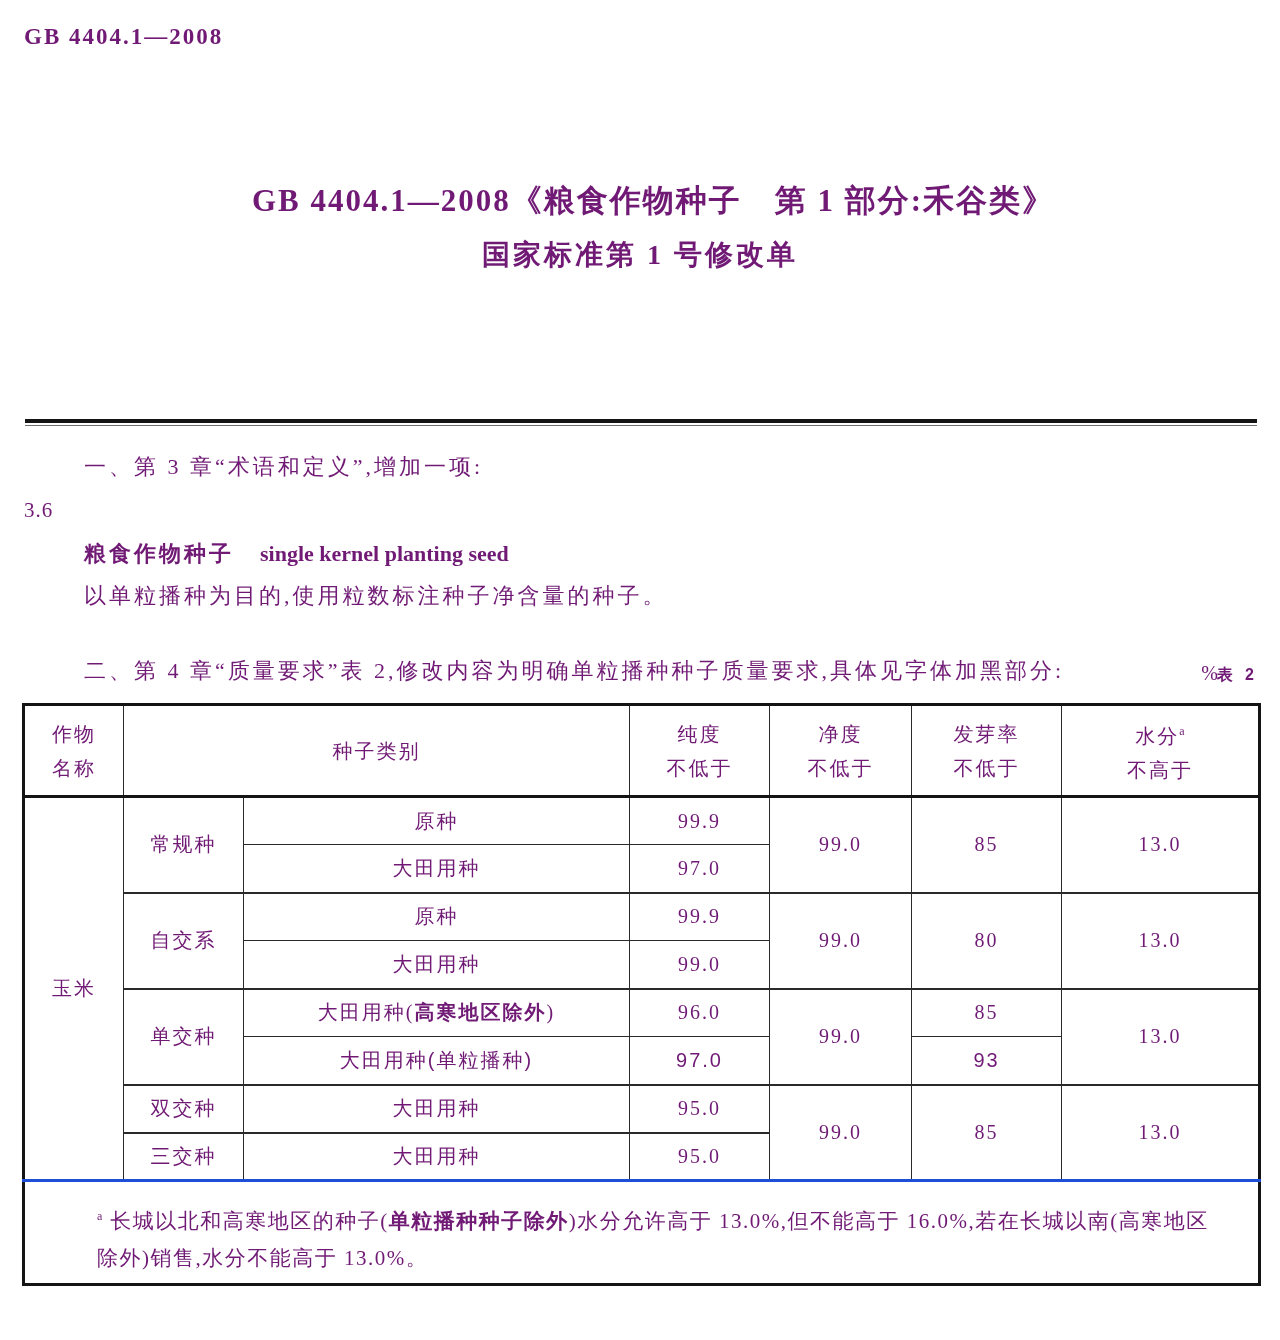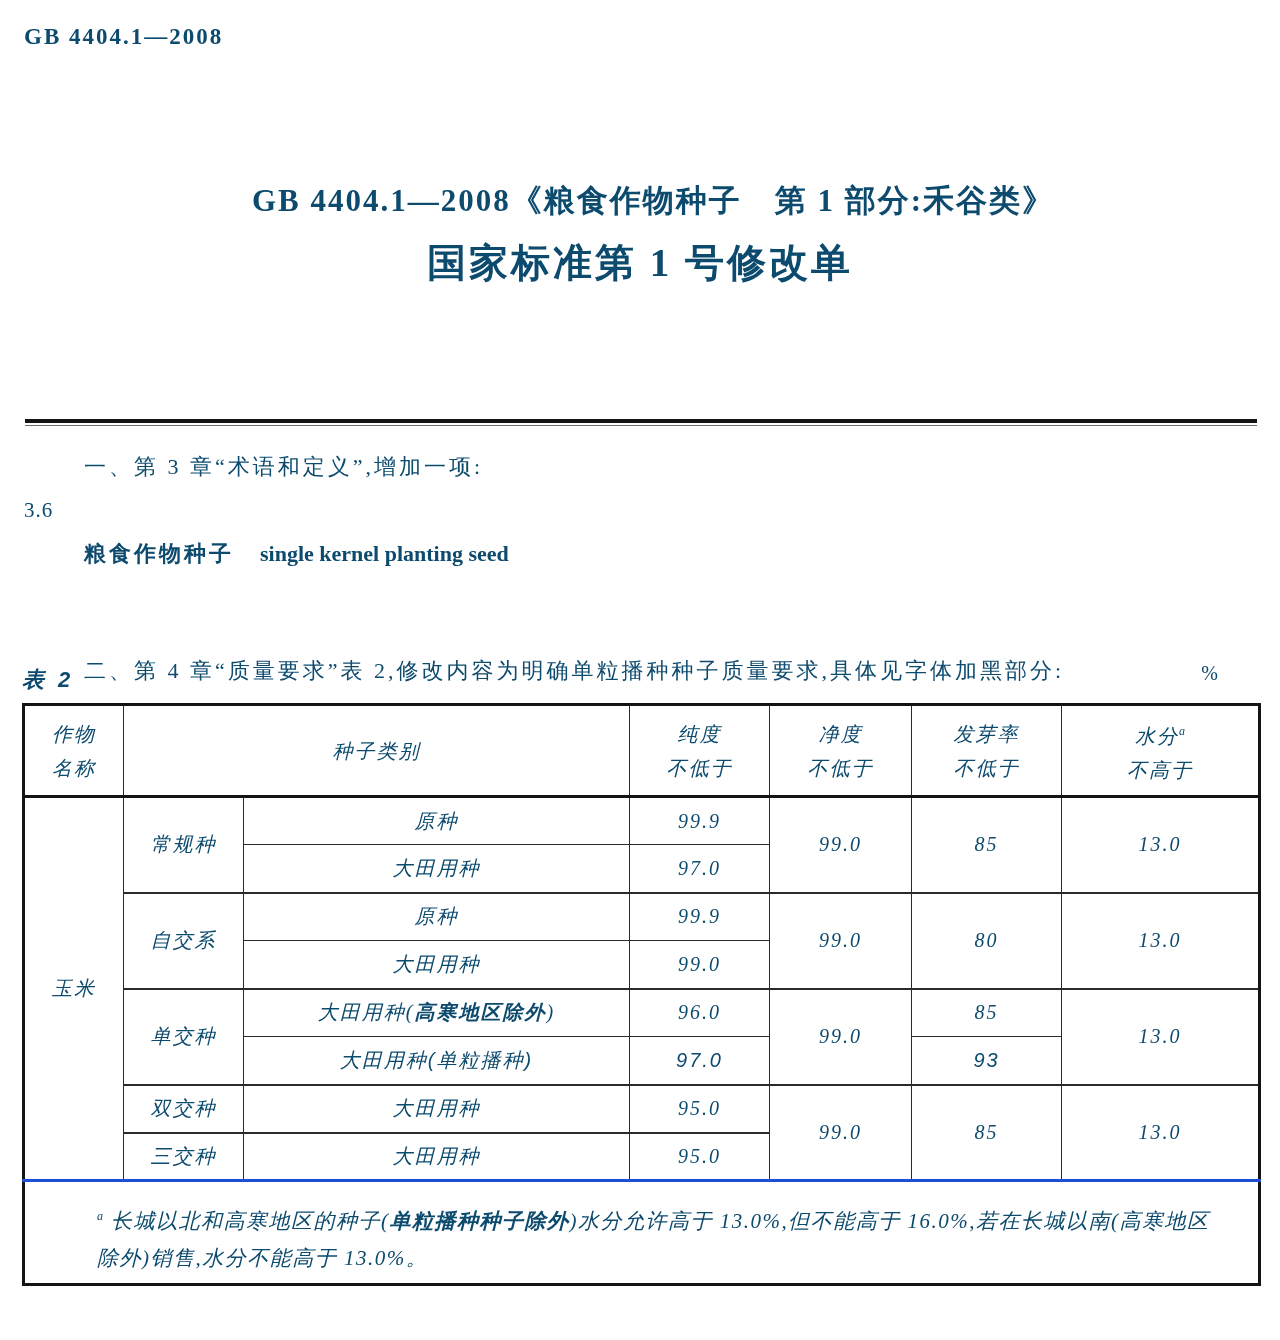--- a/index.html
+++ b/index.html
@@ -1,63 +1,62 @@
 <!DOCTYPE html>
 <html><head>
 <meta charset="utf-8">
 <style>
   * { margin:0; padding:0; box-sizing:border-box; }
   html,body { background:#e8e8e8; }
   .page {
     position:relative;
     width:1280px; height:1340px;
     background:#ffffff;
-    color:#0c4a6e;
+    color:#701a75;
     font-family:"Liberation Serif", serif;
     overflow:hidden;
   }
   .doc-code {
     position:absolute; left:24px; top:24px;
     font-size:23px; font-weight:bold; letter-spacing:2px;
   }
   .title-line1 {
     position:absolute; left:0; top:180px; width:100%;
     text-align:center; font-size:31px; font-weight:bold; letter-spacing:2px;padding-left:27px;
   }
   .title-line2 {
     position:absolute; left:0; top:236px; width:100%;
-    text-align:center; font-size:39px; font-weight:bold; letter-spacing:3px;
+    text-align:center; font-size:28px; font-weight:bold; letter-spacing:3px;
   }
   .rule {
     position:absolute; left:25px; top:419px; width:1232px; height:7px;
     border-top:4px solid #141414; border-bottom:1px solid #6d6d6d;
   }
   .para { position:absolute; font-size:22px; letter-spacing:3px; line-height:30px; white-space:nowrap; }
   .p-intro1 { left:84px; top:452px; }
   .clause-no { position:absolute; left:24px; top:498px; font-size:21px; letter-spacing:1px; }
   .term-line { left:84px; top:539px; }
   .term-cn { font-family:"Liberation Sans", sans-serif; font-weight:bold; letter-spacing:3px; }
   .term-en { font-weight:bold; letter-spacing:0px; margin-left:26px; }
   .p-def { left:84px; top:581px; }
   .p-intro2 { left:84px; top:624px;margin-top:32px; }
   .tbl-caption {
     position:absolute; left:22px; top:665px; width:1236px;
-    text-align:left; font-family:"Liberation Sans", sans-serif;
-    font-weight:bold; font-size:22px; letter-spacing:4px;font-style:italic;
+    text-align:right; font-family:"Liberation Sans", sans-serif;
+    font-weight:bold; font-size:16px; letter-spacing:4px;
   }
   .unit-label {
     position:absolute; right:62px; top:662px;
     font-size:20px;
   }
   table.qtable {
     position:absolute; left:22px; top:703px;
     width:1236px; border-collapse:collapse; table-layout:fixed;
     border:3px solid #141414;
     font-size:20px;
-    font-style:italic;
   }
   .qtable th, .qtable td {
     border:1px solid #2a2a2a;
     text-align:center; vertical-align:middle;
     font-weight:normal; letter-spacing:2px;
     padding:0;
   }
   .qtable thead tr { height:92px; }
   .qtable thead th { border-bottom:3px solid #141414; line-height:34px; }
   .qtable tbody tr { height:48px; }
@@ -86,20 +85,21 @@
   <div class="rule"></div>
 
   <div class="para p-intro1">一、第 3 章“术语和定义”,增加一项:</div>
 
   <div class="clause-no">3.6</div>
 
   <div class="para term-line">
     <span class="term-cn">粮食作物种子</span><span class="term-en">single kernel planting seed</span>
   </div>
 
+  <div class="para p-def">以单粒播种为目的,使用粒数标注种子净含量的种子。</div>
 
   <div class="para p-intro2">二、第 4 章“质量要求”表 2,修改内容为明确单粒播种种子质量要求,具体见字体加黑部分:</div>
 
   <div class="tbl-caption">表 2</div>
   <div class="unit-label">%</div>
 
   <table class="qtable">
     <colgroup>
       <col style="width:100px">
         <col style="width:120px">

